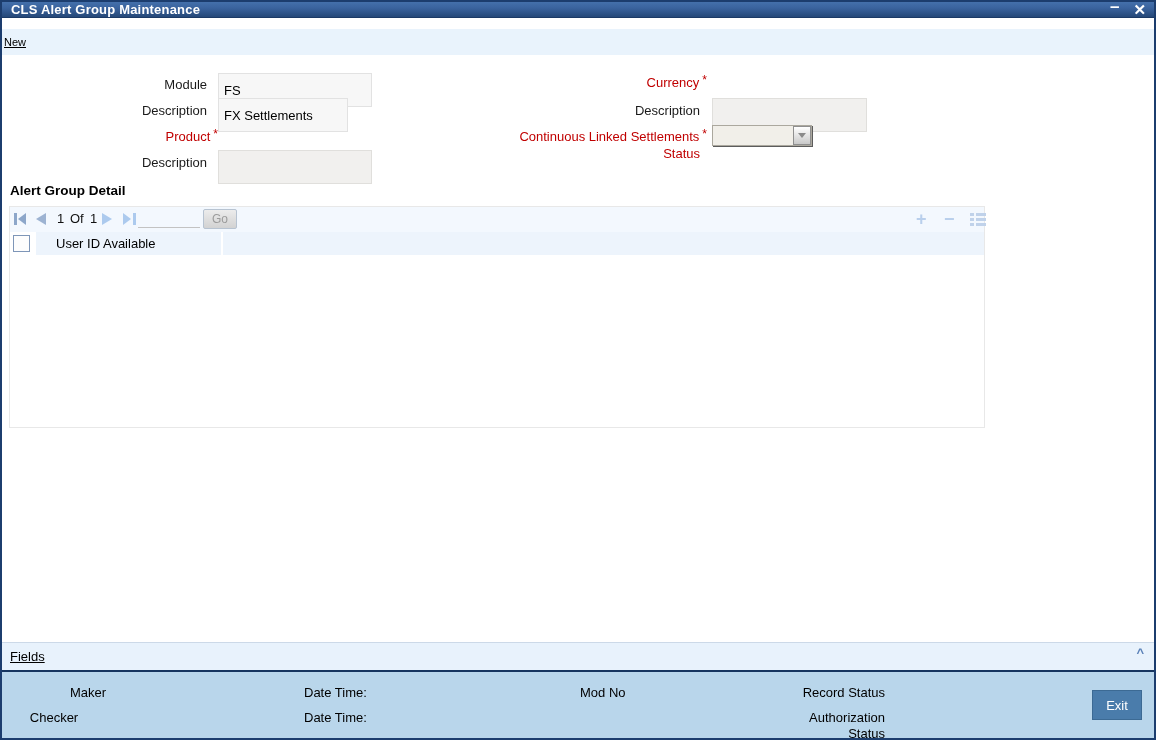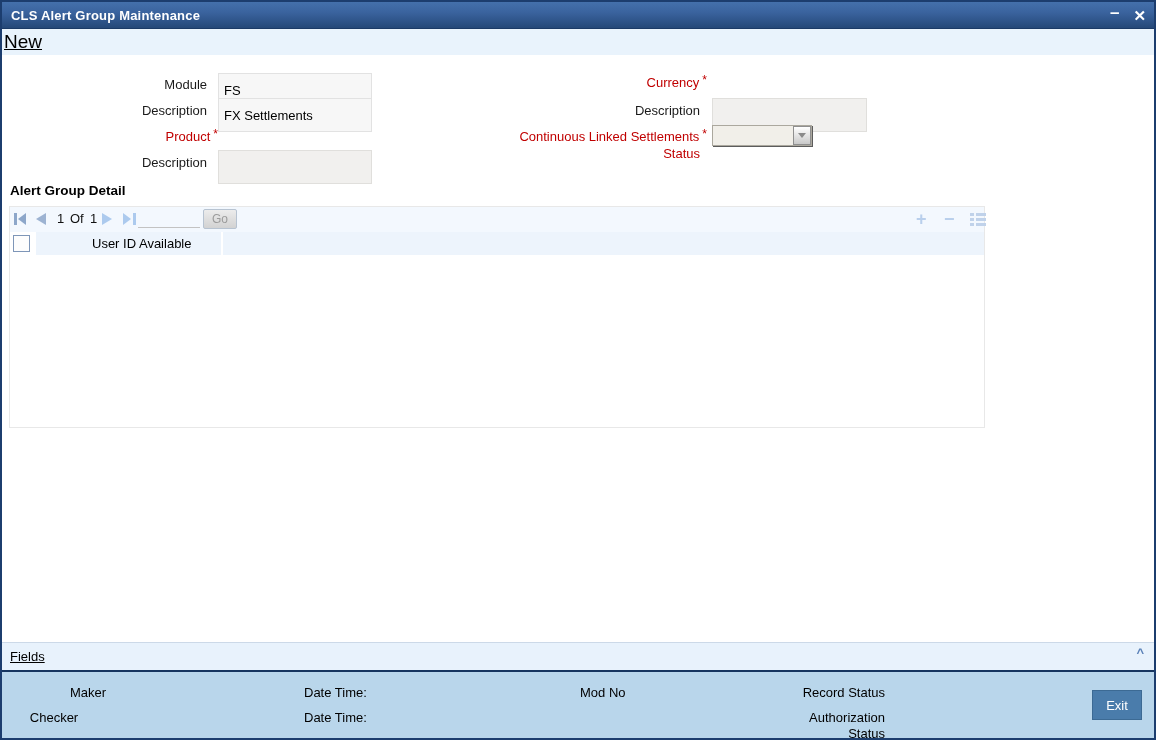--- a/index.html
+++ b/index.html
@@ -3,36 +3,36 @@
 <meta charset="utf-8">
 <style>
   * { margin:0; padding:0; box-sizing:border-box; }
   html,body { width:1156px; height:740px; font-family:"Liberation Sans", sans-serif; }
   .window {
     position:relative; width:1156px; height:740px;
     border:2px solid #1c3d6e; background:#ffffff; overflow:hidden;
   }
   
   .titlebar {
-    position:absolute; top:0; left:0; right:0; height:27px;
+    position:absolute; top:0; left:0; right:0; height:16px;
     background:linear-gradient(#4470ab, #3a639e 40%, #254878);
     border-bottom:1px solid #1b3a66;
     display:flex; align-items:center; color:#fff;text-align:center;
   }
   .titlebar .title { font-size:13px; font-weight:bold; padding-left:9px; letter-spacing:.2px; }
   .win-controls { position:absolute; right:8px; top:0; height:100%; display:flex; align-items:center; gap:14px; }
   .win-btn { color:#fff; font-weight:bold; cursor:pointer; line-height:1; }
   .min-btn { font-size:17px; padding-bottom:6px; }
   .close-btn { font-size:15px; }
   
   .menubar {
     position:absolute; top:27px; left:0; right:0; height:26px;
     background:#e9f3fc; display:flex; align-items:center;
   }
-  .menu-new { font-size:19px; color:#000; text-decoration:underline; margin-left:2px; cursor:pointer; }
+  .menu-new { font-size:11px; color:#000; text-decoration:underline; margin-left:2px; cursor:pointer; }
   
   .content { position:absolute; top:53px; left:0; right:0; height:587px; background:#fff; }
   .flabel { position:absolute; font-size:13px; color:#1a1a1a; text-align:right; white-space:nowrap; }
   .flabel.req { color:#c00000; }
   .ast { color:#c00000; font-size:12px; position:relative; top:-3px; margin-left:3px; }
   .fin { position:absolute; height:21px; font-size:13px; padding:16px 5px; color:#000; outline:none; }
   .fin.ro { background:#f7f7f7; border:1px solid #e2e2e2; }
   .fin.edit { background:transparent; border:none; border-bottom:1px solid #b7b7b7; }
   .fin.dis { background:#f1f0ee; border:1px solid #e0dfdc; }
   .combo {
@@ -53,21 +53,21 @@
   .pg-text { position:absolute; top:4px; font-size:13px; color:#111; }
   .pg-input { position:absolute; left:128px; top:4px; width:62px; height:17px; border:none; border-bottom:1px solid #c3c3c3; background:transparent; font-size:12px; }
   .go-btn {
     position:absolute; left:193px; top:2px; width:34px; height:20px;
     background:linear-gradient(#ececec,#d2d2d2); border:1px solid #b7c3d1; border-radius:2px;
     color:#9b9b9b; font-size:12px; cursor:pointer;
   }
   .tb-ico { position:absolute; top:1px; font-size:18px; font-weight:bold; color:#b9cfec; cursor:pointer; line-height:22px; }
   .grid-header { position:relative; height:23px; display:flex; align-items:stretch; flex:0 0 auto; }
   .chk { position:absolute; left:3px; top:3px; width:17px; height:17px; background:#fdfdfd; border:1px solid #7e96b8; cursor:pointer; }
-  .hdr-cell { margin-left:26px; width:185px; background:#edf4fc; font-size:13px; color:#000; display:flex; align-items:center; padding-left:56px; }
+  .hdr-cell { margin-left:26px; width:185px; background:#edf4fc; font-size:13px; color:#000; display:flex; align-items:center; padding-left:20px; }
   .hdr-gap { width:2px; background:#fff; }
   .hdr-fill { flex:1; background:#edf4fc; }
   .grid-body { flex:1; background:#fff; }
   
   .fields-bar {
     position:absolute; left:0; right:0; top:640px; height:28px;
     background:#e8f2fc; border-top:1px solid #ccd9e8;
     display:flex; align-items:center;
   }
   .fields-label { font-size:13px; color:#000; margin-left:8px;text-decoration:underline; }
@@ -100,21 +100,21 @@
   <div class="menubar">
     <span class="menu-new">New</span>
   </div>
 
   <div class="content">
 
     <div class="flabel" style="left:0; width:205px; top:22px;"><span>Module</span></div>
     <input class="fin ro" style="left: 216px; top: 18px; width: 154px;" readonly="" value="FS">
 
     <div class="flabel" style="left:0; width:205px; top:48px;"><span>Description</span></div>
-    <input class="fin ro" style="left: 216px; top: 43px; width: 154px;" readonly="" value="FX Settlements">
+    <input class="fin ro" style="left: 216px; top: 43px; width: 130px;" readonly="" value="FX Settlements">
 
     <div class="flabel req" style="left:4px; width:212px; top:74px;"><span>Product</span><span class="ast">*</span></div>
     <input class="fin edit" style="left: 216px; top: 69px; width: 154px;" value="">
 
     <div class="flabel" style="left:0; width:205px; top:100px;"><span>Description</span></div>
     <input class="fin dis" style="left: 216px; top: 95px; width: 154px;" readonly="" value="">
 
     <div class="flabel req" style="left:368px; width:337px; top:20px;"><span>Currency</span><span class="ast">*</span></div>
     <input class="fin edit" style="left: 710px; top: 18px; width: 155px;" value="">
 

